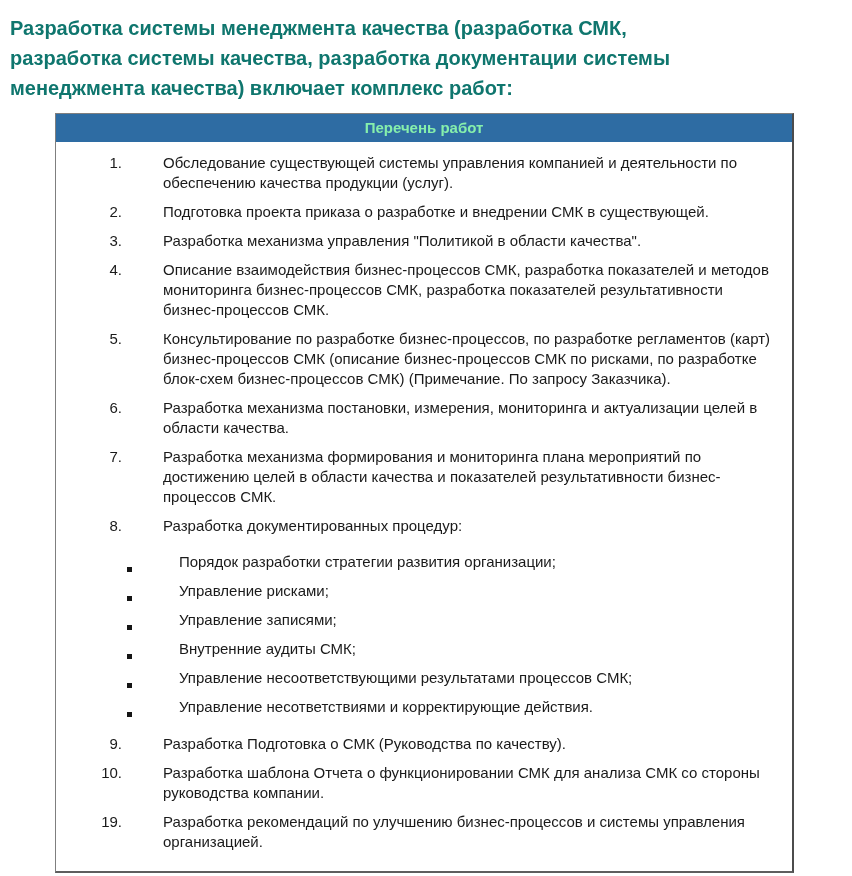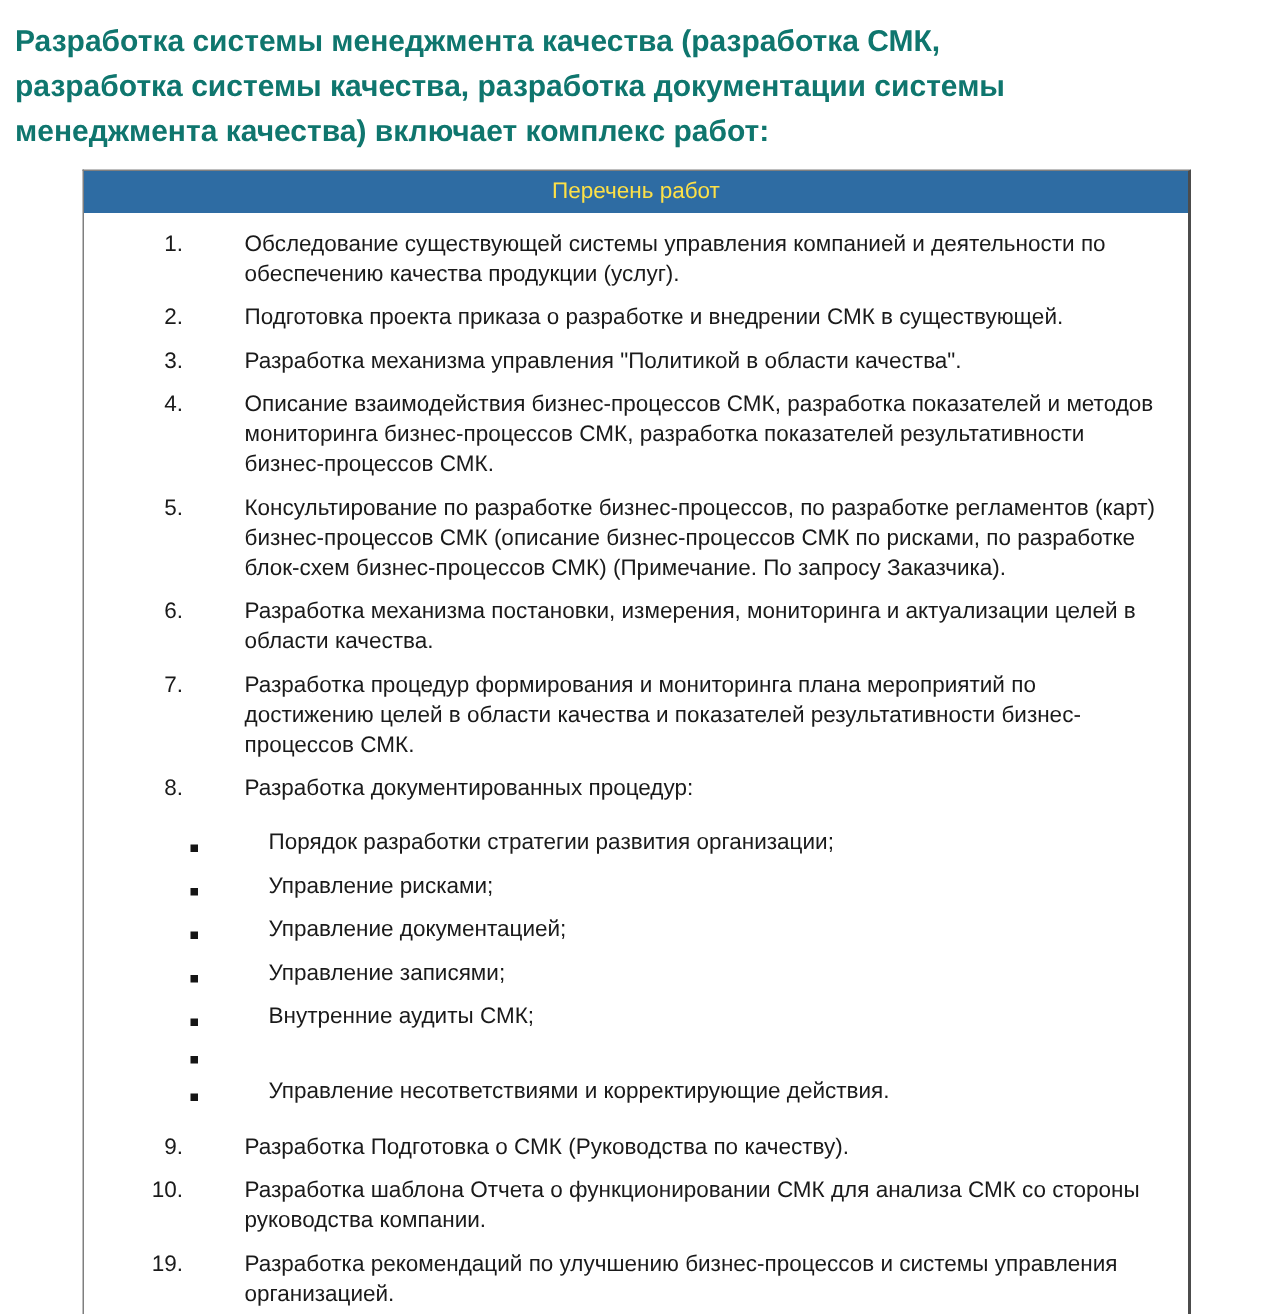--- a/index.html
+++ b/index.html
@@ -24,22 +24,22 @@
   .worklist-table {
     margin-left: 55px;
     width: 736px;
     border: 1px solid #7f7f7f;
     border-right: 2px solid #4c4c4c;
     border-bottom: 2px solid #5e5e5e;
     background: #ffffff;
   }
   .worklist-header {
     background: #2E6CA3;
-    color: #fde047;
-    font-weight: normal;
+    color: #86efac;
+    font-weight: bold;
     text-align: center;
     font-size: 15px;
     line-height: 18px;
     padding: 5px 0 5px 0;
   }
   .worklist-body {
     padding: 11px 20px 10px 0;
     font-size: 15px;
     line-height: 20px;
   }
@@ -63,21 +63,21 @@
     flex: 1;
     margin-left: 36px;
   }
   ul.subworks {
     list-style: none;
     margin: 16px 0 17px 0;
     padding: 0;
   }
   ul.subworks li {
     display: flex;
-    align-items: center;
+    align-items: flex-end;
     margin: 0 0 9px 0;
     padding-left: 71px;
   }
   .square-bullet {
     flex: 0 0 5px;
     width: 5px;
     height: 5px;
     background: #151515;
     margin: 7px 11px 0 0;
   }
@@ -114,50 +114,47 @@
         <li>
           <span class="item-num">5.</span>
           <span class="item-txt">Консультирование по разработке бизнес-процессов, по разработке регламентов (карт) бизнес-процессов СМК (описание бизнес-процессов СМК по рисками, по разработке блок-схем бизнес-процессов СМК) (Примечание. По запросу Заказчика).</span>
         </li>
         <li>
           <span class="item-num">6.</span>
           <span class="item-txt">Разработка механизма постановки, измерения, мониторинга и актуализации целей в области качества.</span>
         </li>
         <li>
           <span class="item-num">7.</span>
-          <span class="item-txt">Разработка процедур формирования и мониторинга плана мероприятий по достижению целей в области качества и показателей результативности бизнес-процессов СМК.</span>
+          <span class="item-txt">Разработка механизма формирования и мониторинга плана мероприятий по достижению целей в области качества и показателей результативности бизнес-процессов СМК.</span>
         </li>
         <li>
           <span class="item-num">8.</span>
           <span class="item-txt">Разработка документированных процедур:</span>
         </li>
       </ol>
     <ul class="subworks" id="subworks">
         <li>
           <span class="square-bullet"></span>
           <span class="item-txt">Порядок разработки стратегии развития организации;</span>
         </li>
         <li>
           <span class="square-bullet"></span>
           <span class="item-txt">Управление рисками;</span>
         </li>
         <li>
           <span class="square-bullet"></span>
-          <span class="item-txt">Управление документацией;</span>
-        </li>
-        <li>
-          <span class="square-bullet"></span>
           <span class="item-txt">Управление записями;</span>
         </li>
         <li>
           <span class="square-bullet"></span>
           <span class="item-txt">Внутренние аудиты СМК;</span>
         </li>
         <li>
           <span class="square-bullet"></span>
+          <span class="item-txt">Управление несоответствующими результатами процессов СМК;</span>
         </li>
         <li>
           <span class="square-bullet"></span>
           <span class="item-txt">Управление несответствиями и корректирующие действия.</span>
         </li>
       </ul>
     <ol class="works" id="works-9-11">
         <li>
           <span class="item-num">9.</span>
           <span class="item-txt">Разработка Подготовка о СМК (Руководства по качеству).</span>

